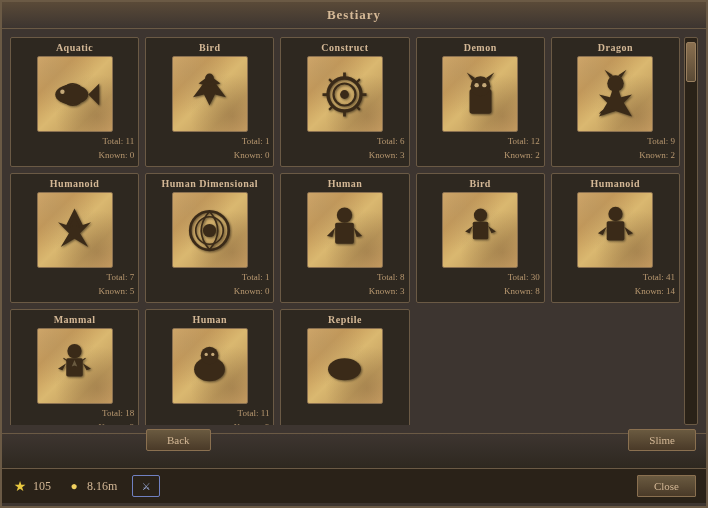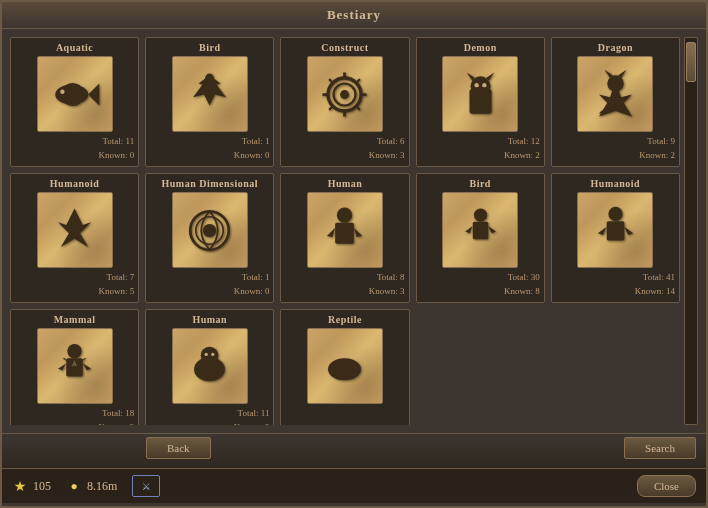--- a/index.html
+++ b/index.html
@@ -113,23 +113,23 @@
       text-align: right;
       width: 100%;
       margin-top: 3px;
       padding-left: 2px;
       line-height: 1.5;
     }
     .bottom-bar {
       background: linear-gradient(to bottom, #3d3530, #2e2820);
       border-top: 1px solid #6b5a45;
       display: flex;
-      align-items: flex-start;
+      align-items: flex-end;
       justify-content: center;
-      padding: 3px 10px;
+      padding: 17px 10px;
       gap: 19px;
       height: 35px;
     }
     .bottom-btn {
       background: linear-gradient(to bottom, #6a5a40, #4a3a28);
       border: 1px solid #8a7050;
       color: #d4b896;
       font-size: 11px;
       padding: 4px 20px;
       cursor: pointer;
@@ -181,21 +181,21 @@
     }
     .close-btn {
       margin-left: auto;
       background: linear-gradient(to bottom, #6a5a40, #4a3a28);
       border: 1px solid #8a7050;
       color: #d4b896;
       font-size: 11px;
       padding: 4px 16px;
       cursor: pointer;
       font-family: 'Georgia', serif;
-      border-radius: 8px;
+      border-radius: 1px;
     }
     
     .parchment {
       background: 
         linear-gradient(135deg, #d4a96a 0%, #c49858 25%, #dab870 50%, #c4a060 75%, #d4a96a 100%);
     }
   </style>
 </head>
 <body>
 
@@ -401,21 +401,21 @@
     <div class="scrollbar">
       <div class="scrollbar-thumb"></div>
     </div>
   </div>
 
   <div class="bottom-bar">
     <div style="flex:1; display:flex; justify-content:center;">
       <button class="bottom-btn">Back</button>
     </div>
     <div style="flex:1; display:flex; justify-content:flex-end;">
-      <button class="bottom-btn">Search</button>
+      <button class="bottom-btn">Slime</button>
     </div>
   </div>
 
   <div class="status-bar">
     <div class="status-item">
       <span class="status-icon star-icon">★</span>
       <span>105</span>
     </div>
     <div class="status-item">
       <span class="status-icon coin-icon">●</span>

